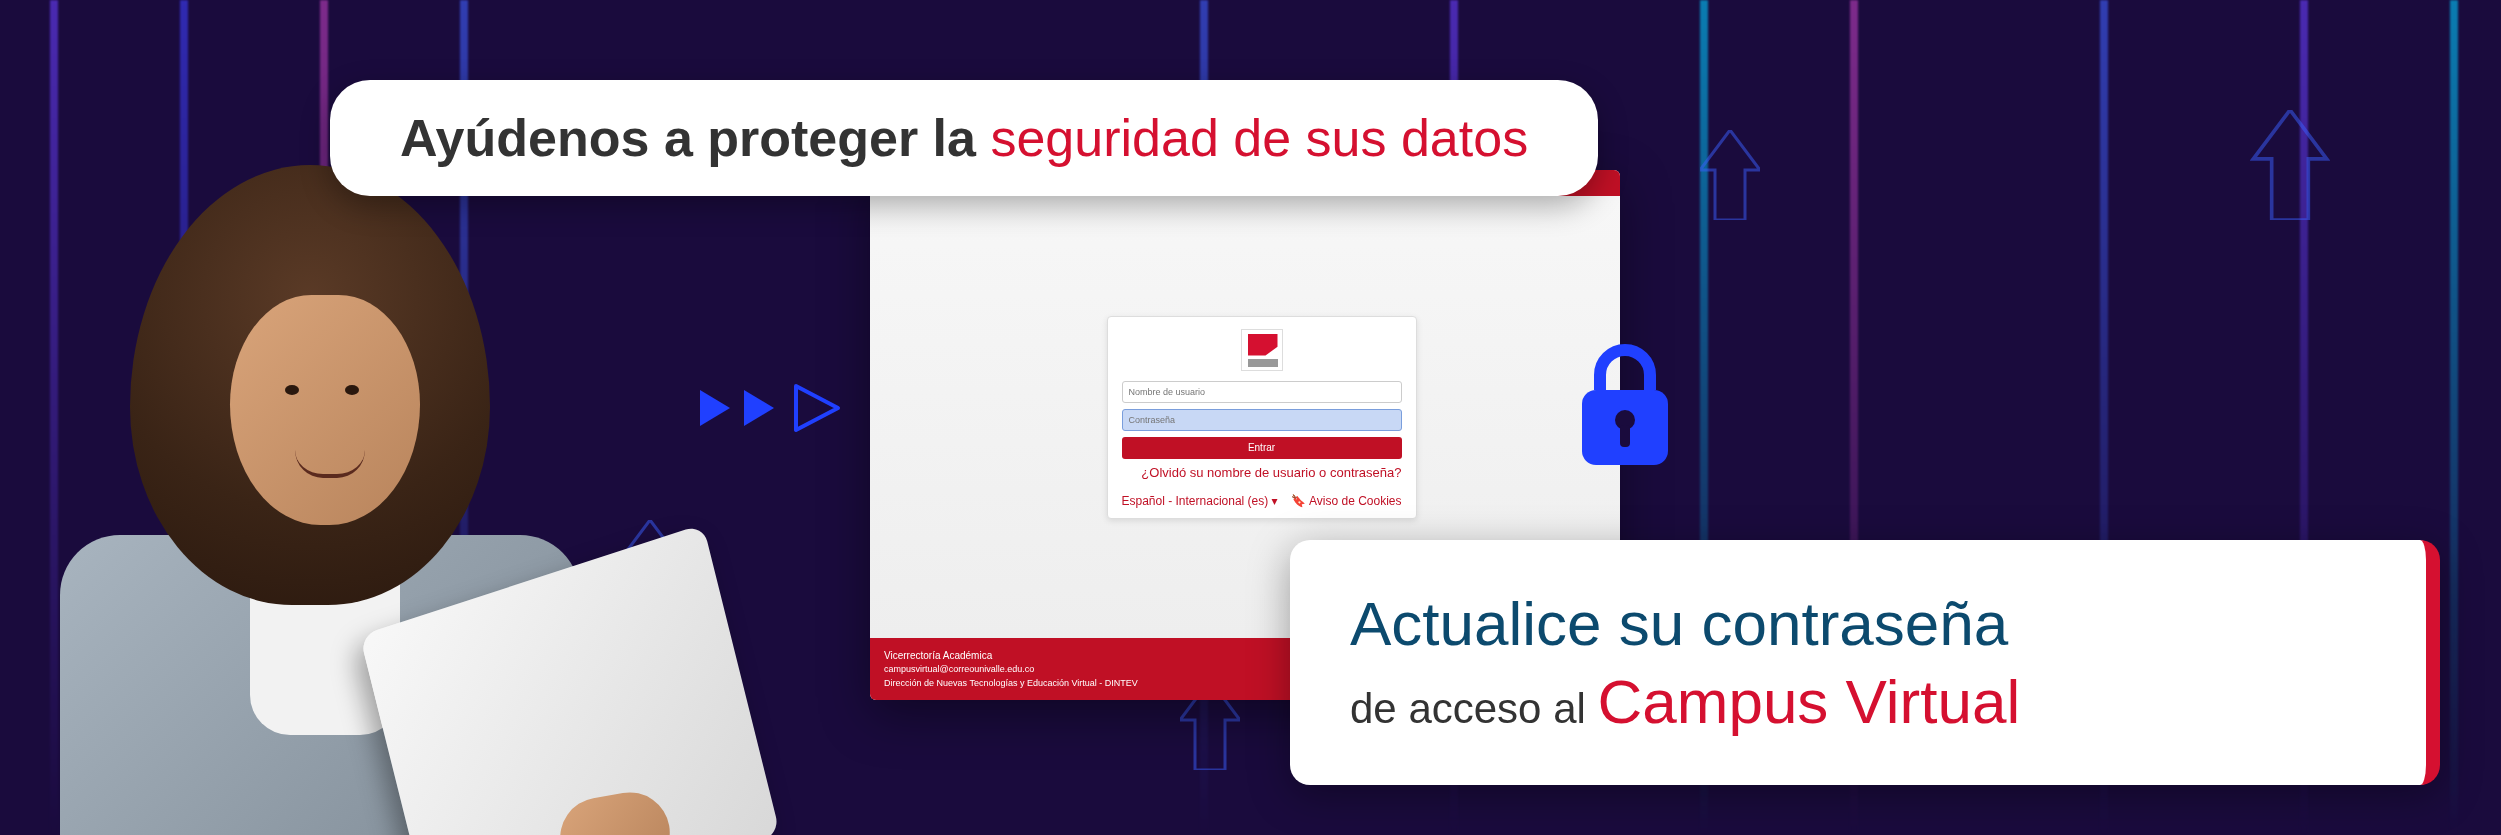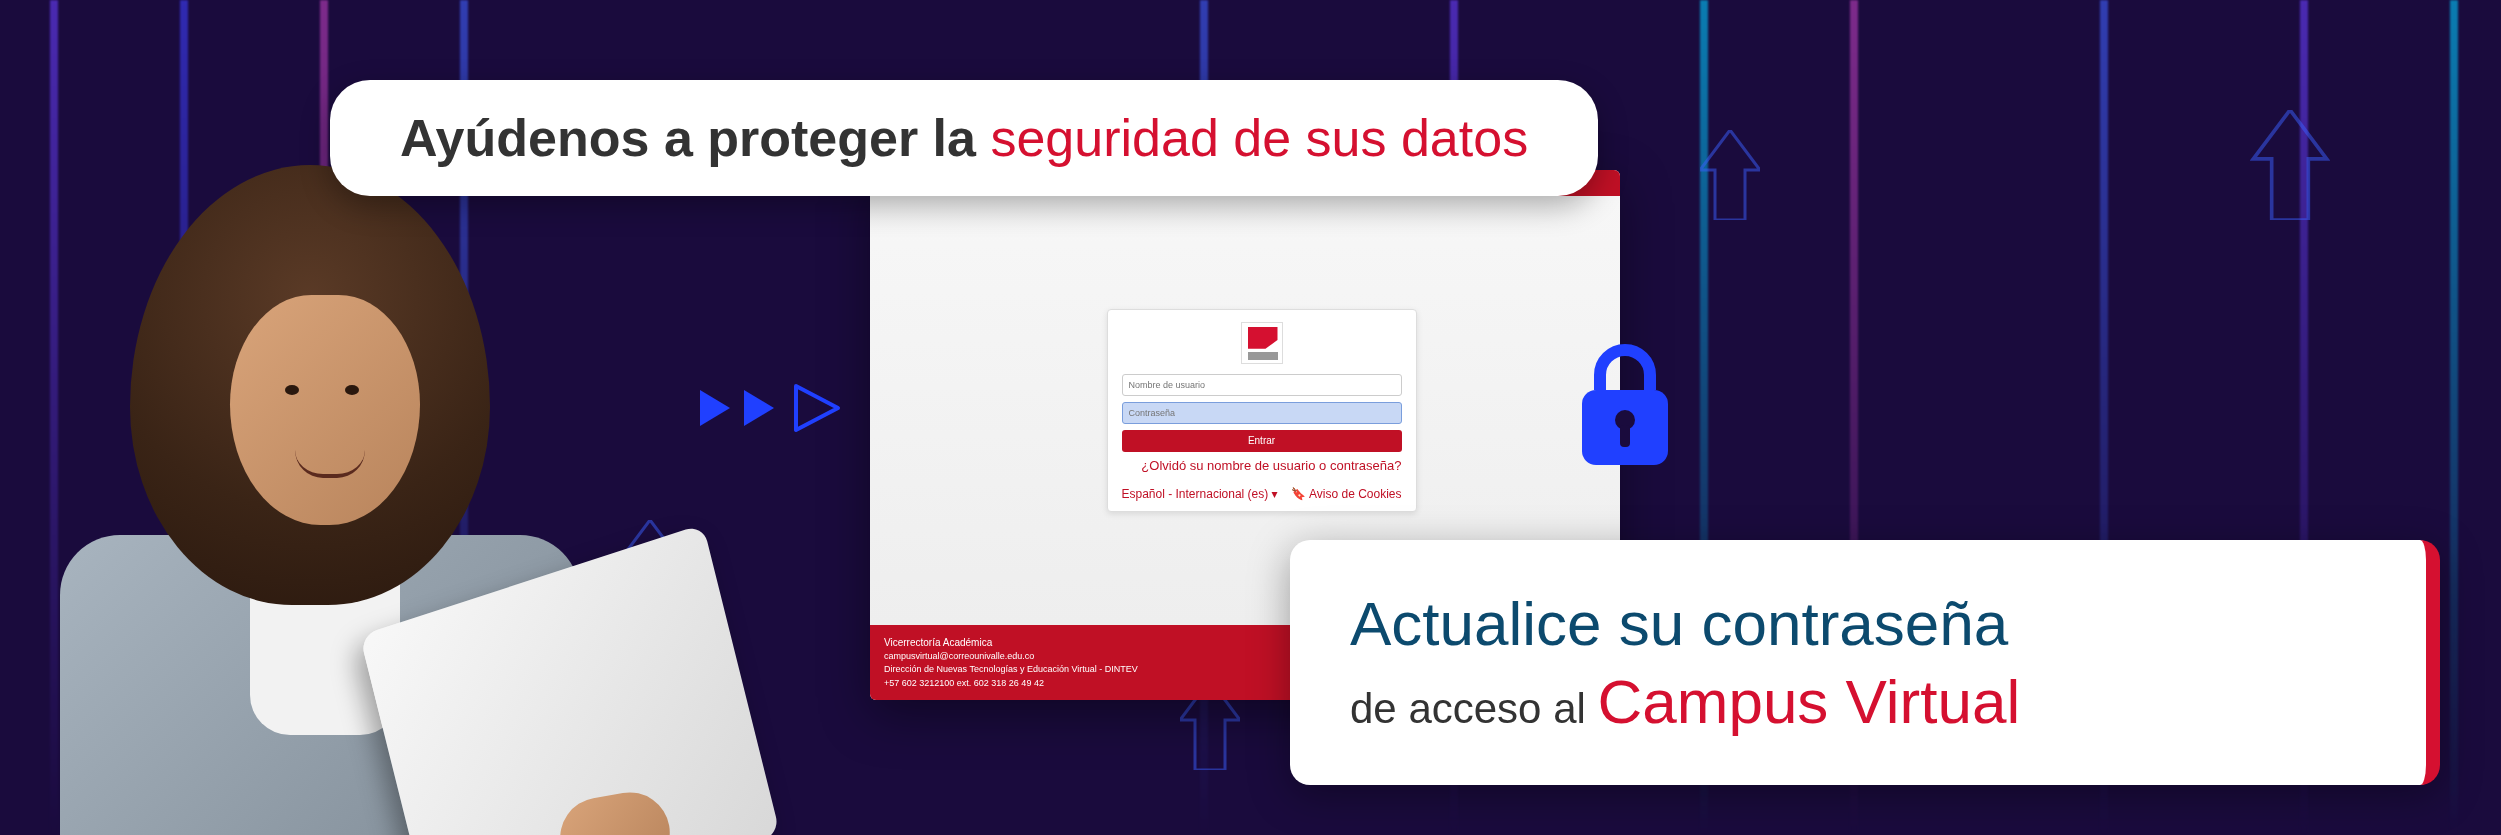--- a/index.html
+++ b/index.html
@@ -281,21 +281,20 @@
       <div class="footer-row">
         <span class="left">Español - Internacional (es) ▾</span>
         <span class="right">🔖 <span>Aviso de Cookies</span></span>
       </div>
     </div>
   </div>
   <div class="footerbar">
     <div class="ft-title">Vicerrectoría Académica</div>
     <div>campusvirtual@correounivalle.edu.co</div>
     <div>Dirección de Nuevas Tecnologías y Educación Virtual - DINTEV</div>
-    <div>+57 602 3212100 ext. 602 318 26 49 42</div>
   </div>
 </div>
 
 <div class="play-group">
   <div class="play-small"></div>
   <div class="play-small"></div>
   <div class="play-outline">
     <svg viewBox="0 0 56 56">
         <path d="M8 6 L50 28 L8 50 Z" fill="none" stroke="#2040ff" stroke-width="4" stroke-linejoin="round"></path>
       </svg>

